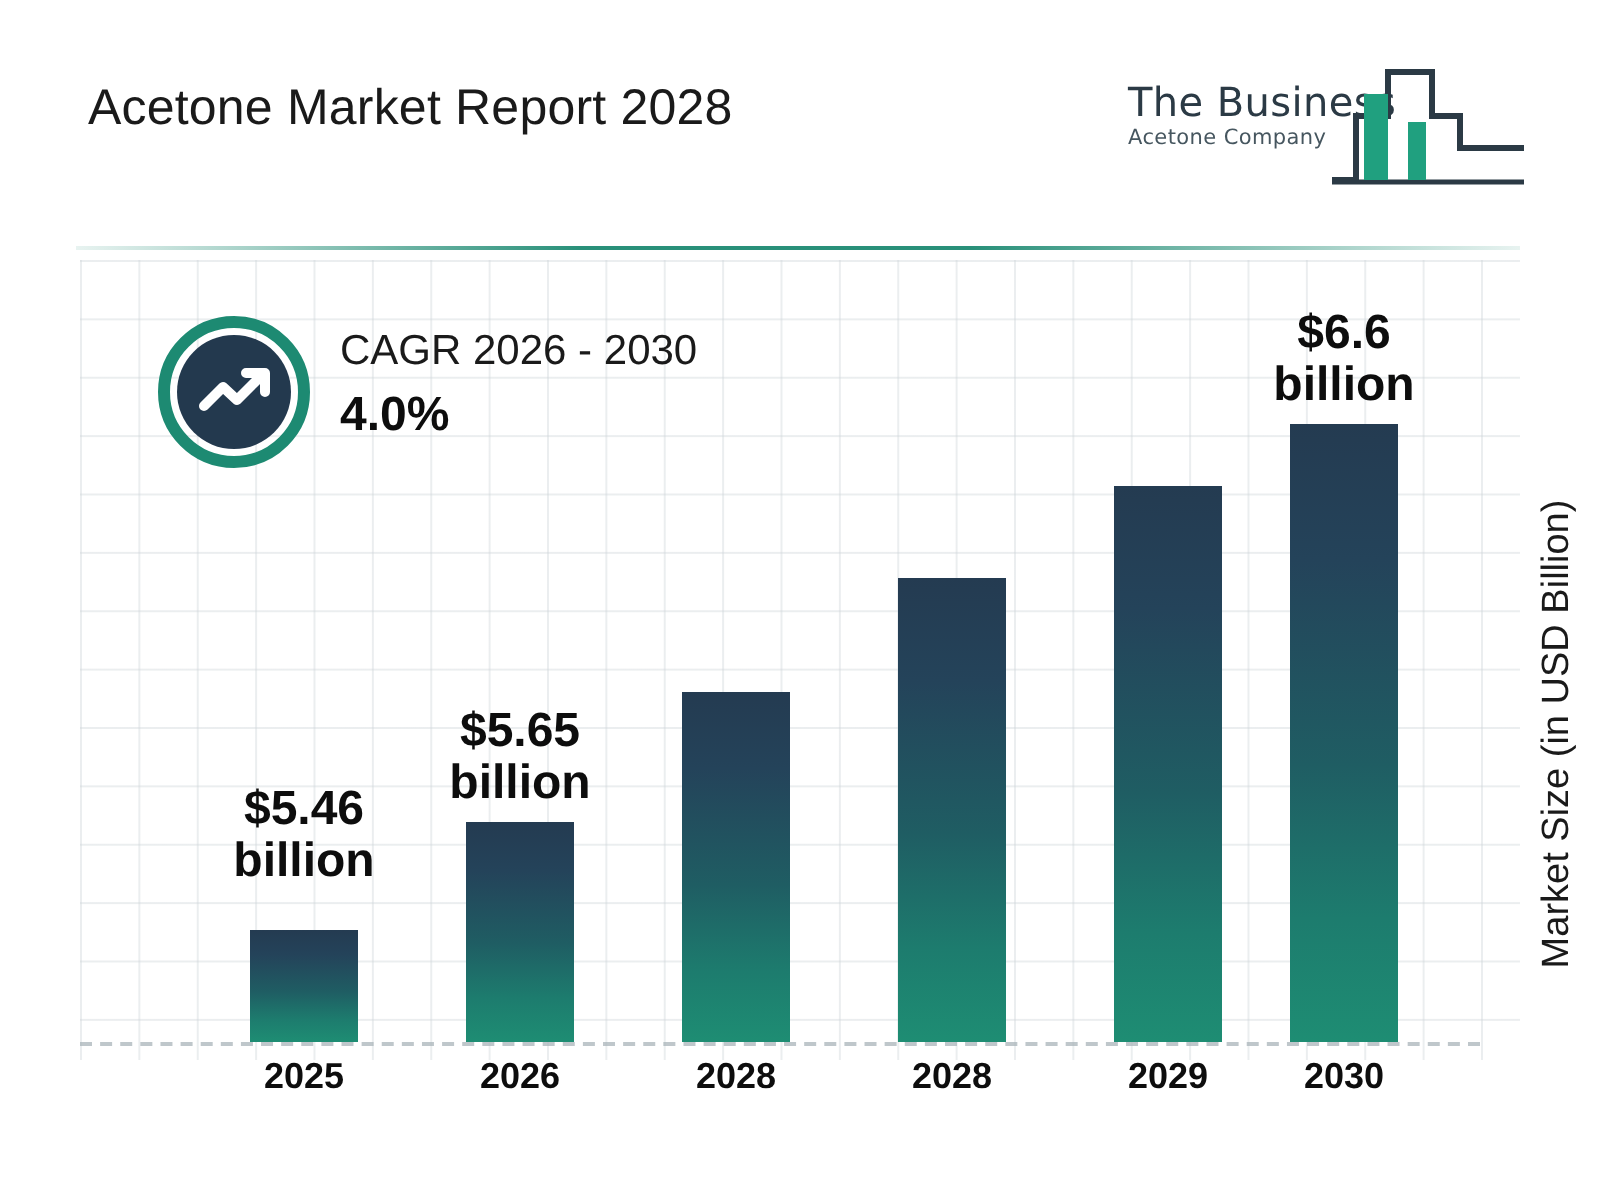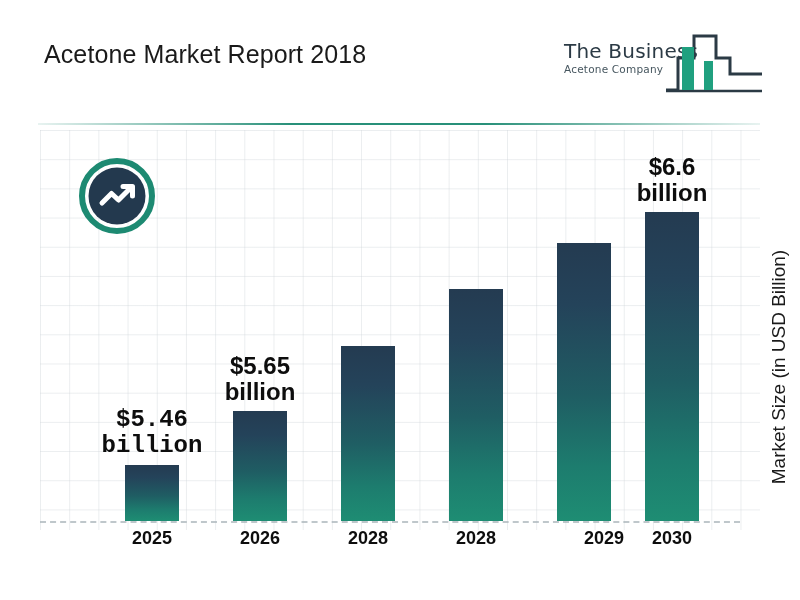--- a/index.html
+++ b/index.html
@@ -246,21 +246,21 @@
     white-space: nowrap;
   }
 </style>
 </head>
 <body>
 
 <div id="page">
 
   <div id="header">
 
-    <div id="report-title">Acetone Market Report 2018</div>
+    <div id="report-title">Acetone Market Report 2028</div>
 
     <div id="logo">
 
       <div id="logo-text">
         <div id="logo-line1">The Business</div>
         <div id="logo-line2">Acetone Company</div>
       </div>
 
       <div id="logo-mark">
         <svg width="100" height="70" viewBox="0 0 100 70">
@@ -277,21 +277,21 @@
 
     <div id="header-divider"></div>
   </div>
 
   <div id="plot">
     <div id="grid"></div>
     <div id="baseline"></div>
     <div id="bars">
         <div class="bar-slot" style="left: 85px;">
           <div class="bar" style="height: 56px;"></div>
-          <div class="bar-label" style="bottom: 62px; font-family: Liberation Mono, monospace;">
+          <div class="bar-label" style="bottom: 77px;">
             <div>$5.46</div>
             <div>billion</div>
           </div>
         </div>
         <div class="bar-slot" style="left: 193px;">
           <div class="bar" style="height: 110px;"></div>
           <div class="bar-label" style="bottom: 116px; margin-top: 12px;">
             <div>$5.65</div>
             <div>billion</div>
           </div>
@@ -313,34 +313,38 @@
           </div>
         </div>
       </div>
   </div>
 
   <div id="xaxis">
       <div class="xtick" style="left: 112px;">2025</div>
       <div class="xtick" style="left: 220px;">2026</div>
       <div class="xtick" style="left: 328px;">2028</div>
       <div class="xtick" style="left: 436px; text-align: center;">2028</div>
-      <div class="xtick" style="left: 544px; text-align: right;">2029</div>
+      <div class="xtick" style="left: 544px;">2029</div>
       <div class="xtick" style="left: 632px;">2030</div>
     </div>
 
   <div id="yaxis-label">
     <span>Market Size (in USD Billion)</span>
   </div>
 
   <div id="cagr">
 
     <div id="cagr-circle">
       <svg width="78" height="78" viewBox="0 0 78 78">
         <circle cx="39" cy="39" r="35" fill="none" stroke="#1d8a72" stroke-width="6"></circle>
         <circle cx="39" cy="39" r="28.5" fill="#23394e"></circle>
         <path d="M24 46 L33.5 36.5 L40.5 43 L53 30.5" fill="none" stroke="#ffffff" stroke-width="5" stroke-linecap="round" stroke-linejoin="round"></path>
         <path d="M45 29.5 H54.5 V39" fill="none" stroke="#ffffff" stroke-width="5" stroke-linecap="round" stroke-linejoin="round"></path>
       </svg>
     </div>
 
+    <div id="cagr-text">
+      <div id="cagr-period">CAGR 2026 - 2030</div>
+      <div id="cagr-value">4.0%</div>
+    </div>
   </div>
 
 </div>
 
 </body></html>

